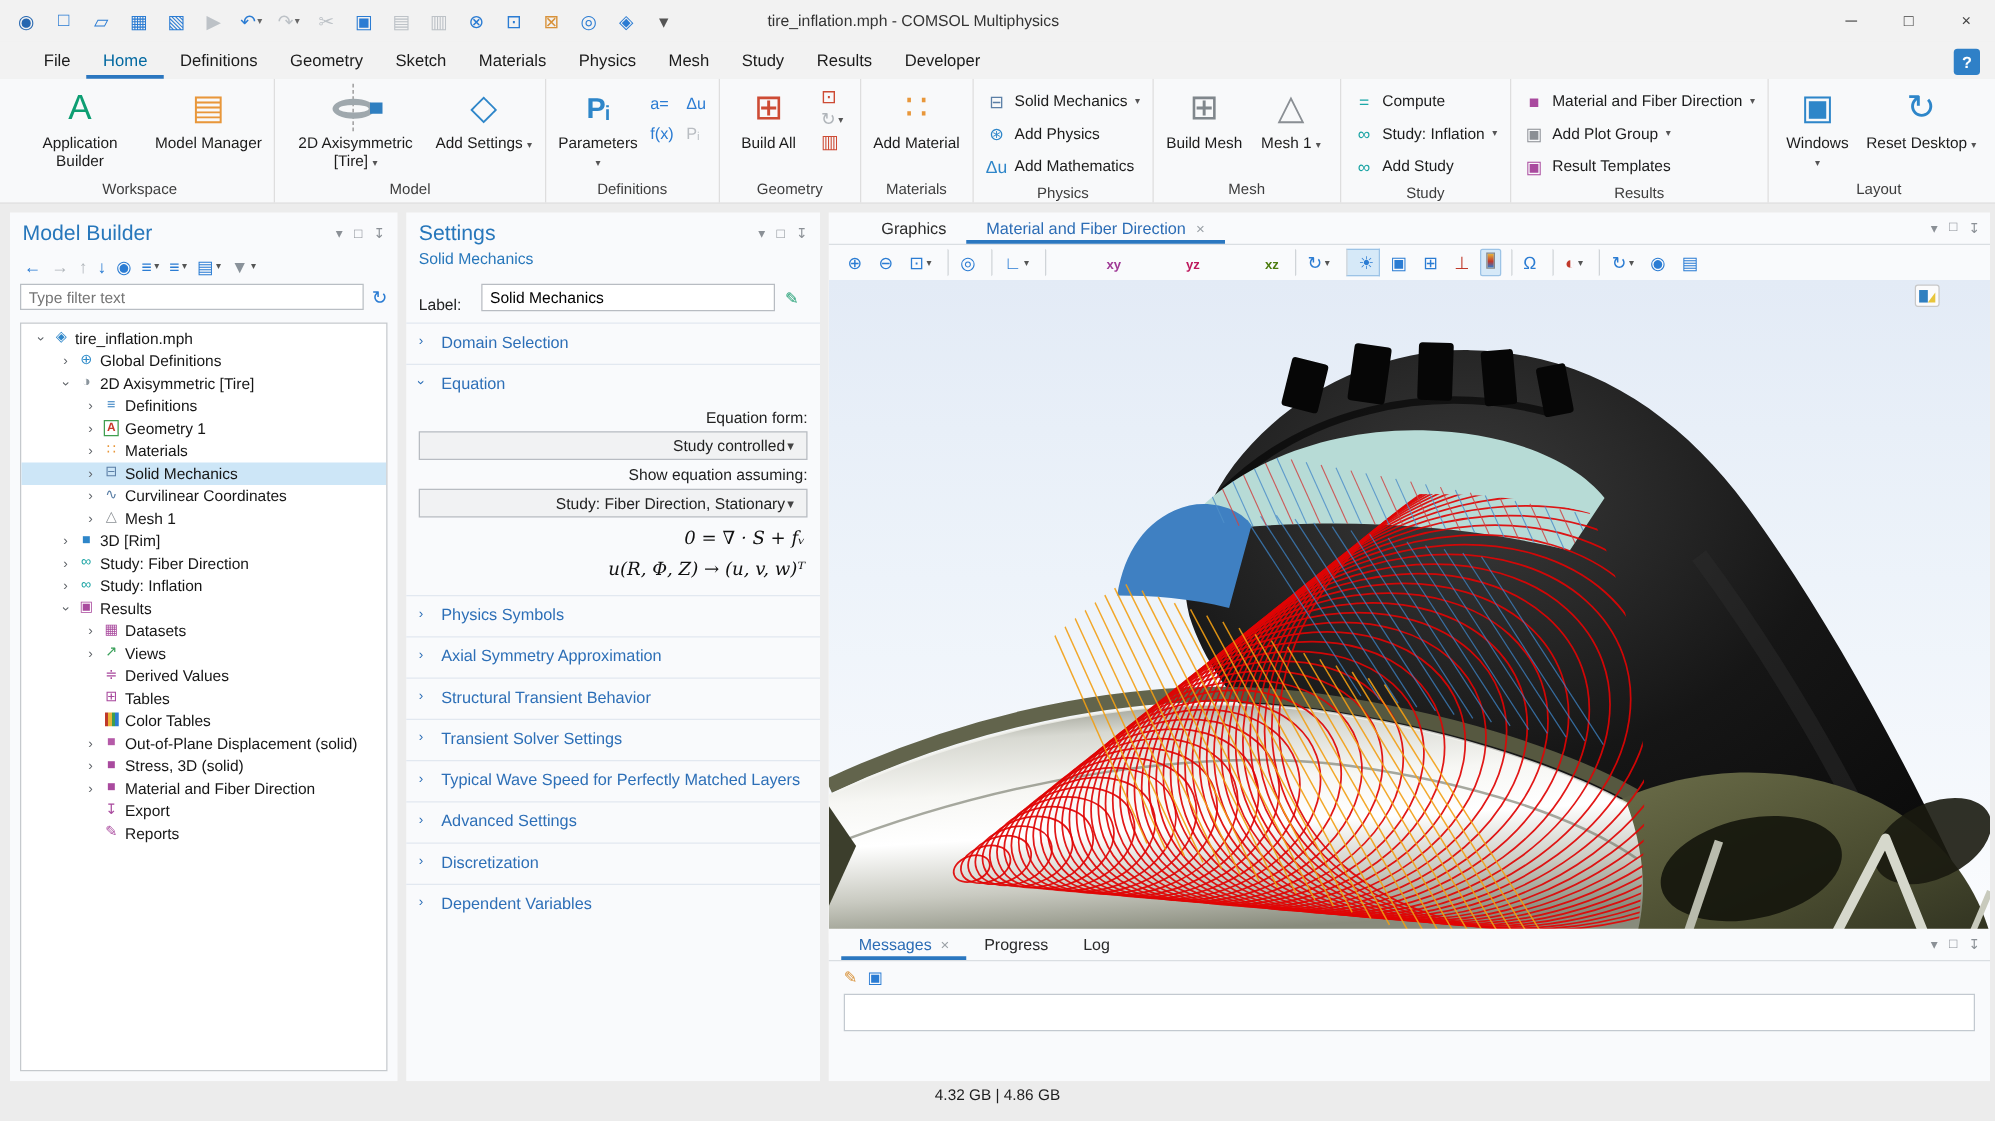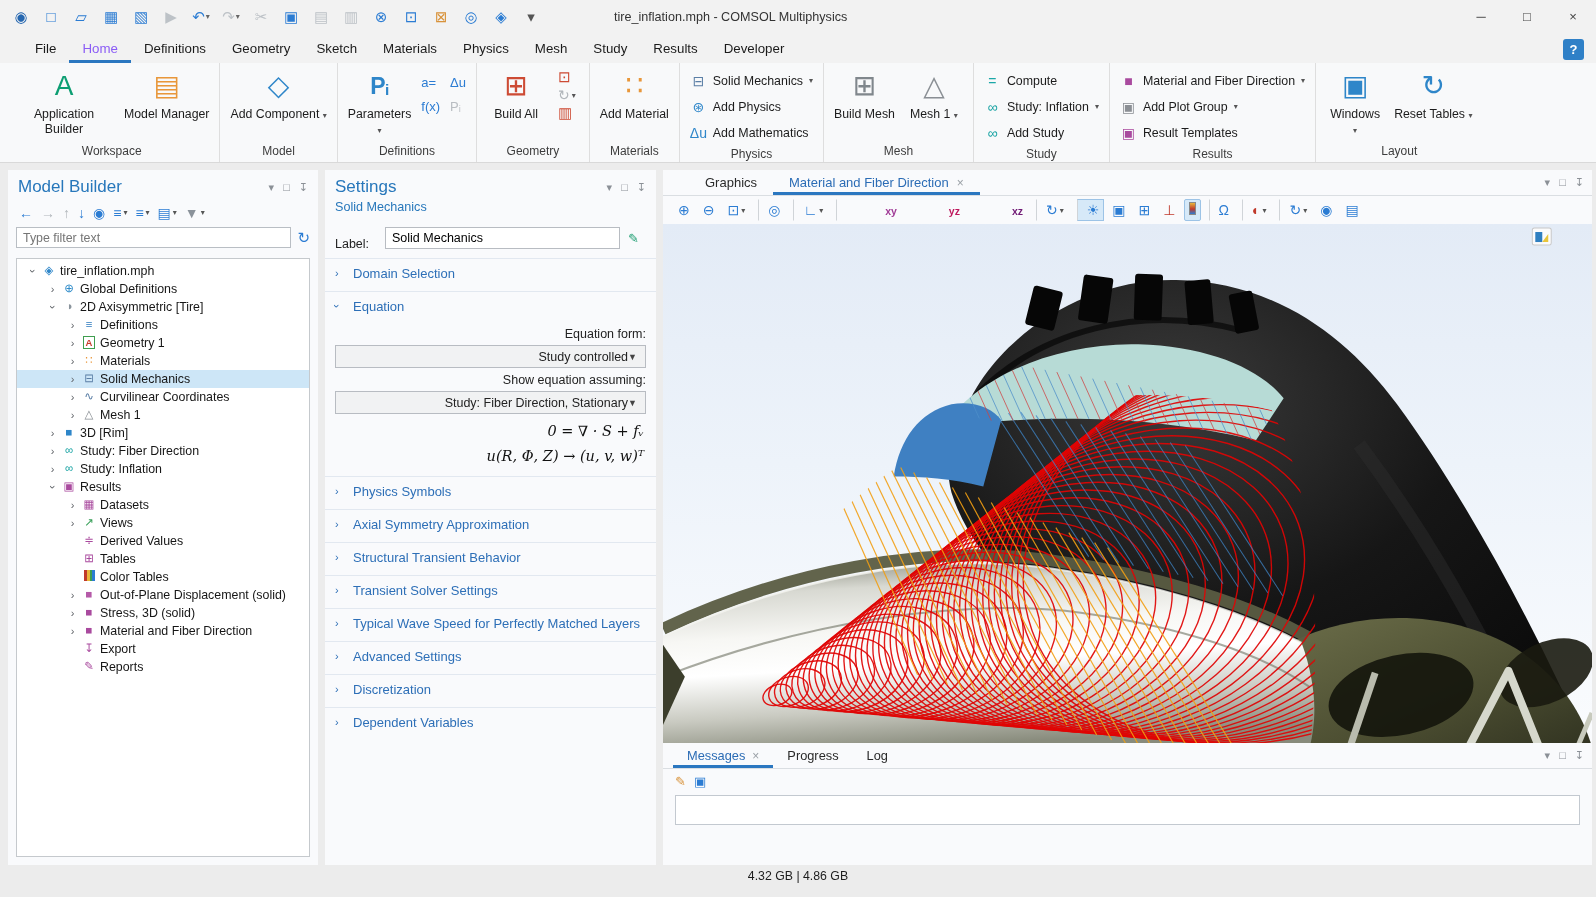--- a/index.html
+++ b/index.html
@@ -12,21 +12,21 @@
   .qbtn { width:26px; height:24px; display:flex; align-items:center; justify-content:center; font-size:15px; color:#2b7cd3; }
   .qbtn.disabled { color:#bdc2c7; }
   .qbtn .chev { font-size:8px; color:#666; margin-left:1px; }
   .apptitle { margin-left:70px; font-size:12.6px; color:#333; }
   .winbtns { position:absolute; right:0; top:0; height:33px; display:flex; }
   .winbtn { width:46px; height:33px; display:flex; align-items:center; justify-content:center; font-size:13px; color:#444; }
 
   
   .menubar { height:30px; background:#f2f2f2; display:flex; align-items:flex-end; padding-left:22px; position:relative; }
   .menuitem { padding:6px 13px 7px; font-size:13.3px; color:#1b1b1b; }
-  .menuitem.active { color:#8b5cf6; border-bottom:3px solid #2b77c0; padding-bottom:4px; }
+  .menuitem.active { color:#0369a1; border-bottom:3px solid #2b77c0; padding-bottom:4px; }
   .helpbtn { position:absolute; right:12px; bottom:3px; width:21px; height:21px; background:#2f80c7; color:#fff; border-radius:3px; display:flex; align-items:center; justify-content:center; font-weight:bold; font-size:13px; }
 
   
   .ribbon { height:100px; background:#f8f9fa; border-bottom:1px solid #d9d9d9; display:flex; align-items:stretch; padding-left:4px; }
   .rgroup { display:flex; flex-direction:column; border-right:1px solid #dedede; padding:2px 10px 0; }
   .rc { flex:1; display:flex; gap:10px; align-items:flex-start; }
   .rlabel { text-align:center; font-size:12px; color:#3d3d3d; padding:2px 0 4px; }
   .bigbtn { display:flex; flex-direction:column; align-items:center; max-width:100px; min-width:58px; text-align:center; }
   .bicon { height:42px; display:flex; align-items:center; justify-content:center; font-size:28px; line-height:1; }
   .blabel { font-size:12.3px; line-height:1.18; color:#1c1c1c; }
@@ -232,23 +232,33 @@
       <div class="bigbtn">
         <span class="bicon" style="color: rgb(232, 151, 58);">▤</span>
         <span class="blabel">Model Manager</span>
       </div>
     </div>
     <div class="rlabel">Workspace</div>
   </div>
 
   <div class="rgroup">
     <div class="rc">
+      <div class="bigbtn" style="max-width:108px;">
+        <span class="bicon">
+          <span class="axiwrap">
+              <span class="axi-dash"></span>
+              <span class="axi-ring"></span>
+              <span class="axi-sq"></span>
+            </span>
+        </span>
+        <span class="blabel"><span>2D Axisymmetric [Tire]</span> <span class="chev">▾</span></span>
+      </div>
       <div class="bigbtn">
         <span class="bicon" style="color: rgb(46, 134, 201);">◇</span>
-        <span class="blabel"><span>Add Component</span> <span class="chev">▾</span></span>
+        <span class="blabel"><span>Add Settings</span> <span class="chev">▾</span></span>
       </div>
     </div>
     <div class="rlabel">Model</div>
   </div>
 
   <div class="rgroup">
     <div class="rc">
       <div class="bigbtn">
         <span class="bicon" style="font-size: 23px; font-weight: bold; color: rgb(46, 134, 201);">Pᵢ</span>
         <span class="blabel"><span>Parameters</span><br><span class="chev">▾</span></span>
@@ -382,21 +392,21 @@
   </div>
 
   <div class="rgroup" style="border-right:none;">
     <div class="rc">
       <div class="bigbtn">
         <span class="bicon" style="color: rgb(46, 134, 201);">▣</span>
         <span class="blabel"><span>Windows</span><br><span class="chev">▾</span></span>
       </div>
       <div class="bigbtn">
         <span class="bicon" style="color: rgb(46, 134, 201);">↻</span>
-        <span class="blabel"><span>Reset Tables</span> <span class="chev">▾</span></span>
+        <span class="blabel"><span>Reset Desktop</span> <span class="chev">▾</span></span>
       </div>
     </div>
     <div class="rlabel">Layout</div>
   </div>
 </div>
 
 <div class="main">
 
   <div class="panel panel-mb">
     <div class="phead">
@@ -695,21 +705,21 @@
       </span>
         <span class="gt sep">
         <span style="color: rgb(160, 58, 150);"><span class="axlbl">xy</span></span>
 
       </span>
         <span class="gt">
         <span style="color: #be185d;"><span class="axlbl">yz</span></span>
 
       </span>
         <span class="gt">
-        <span style="color: #701a75;"><span class="axlbl">xz</span></span>
+        <span style="color: #4d7c0f;"><span class="axlbl">xz</span></span>
 
       </span>
         <span class="gt sep">
         <span style="color: rgb(43, 124, 211);">↻</span>
         <span class="chev">▾</span>
       </span>
         <span class="gt active sep">
         <span style="color: rgb(43, 124, 211);">☀</span>
 
       </span>

